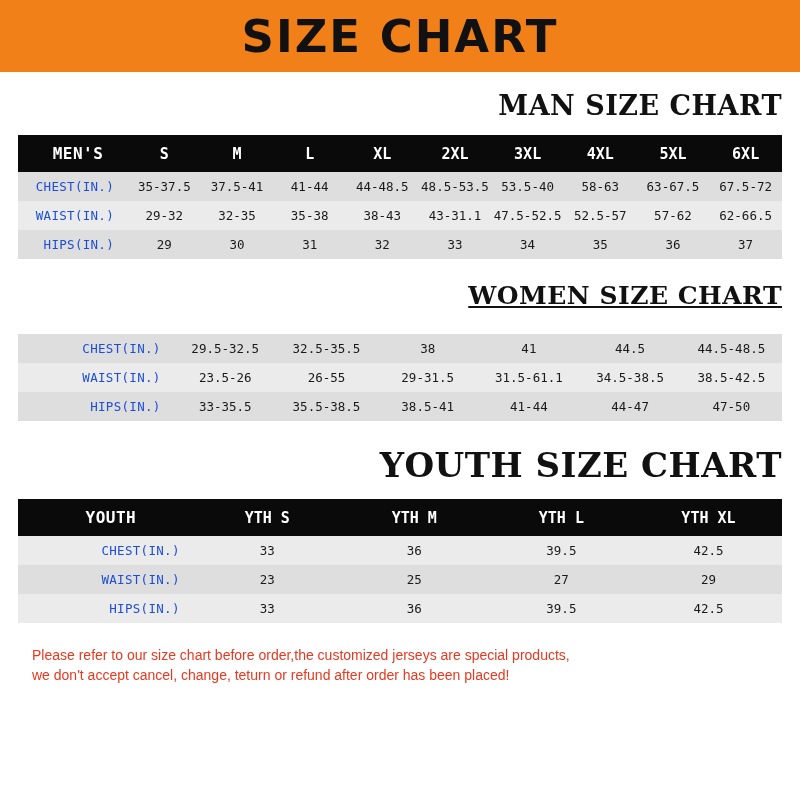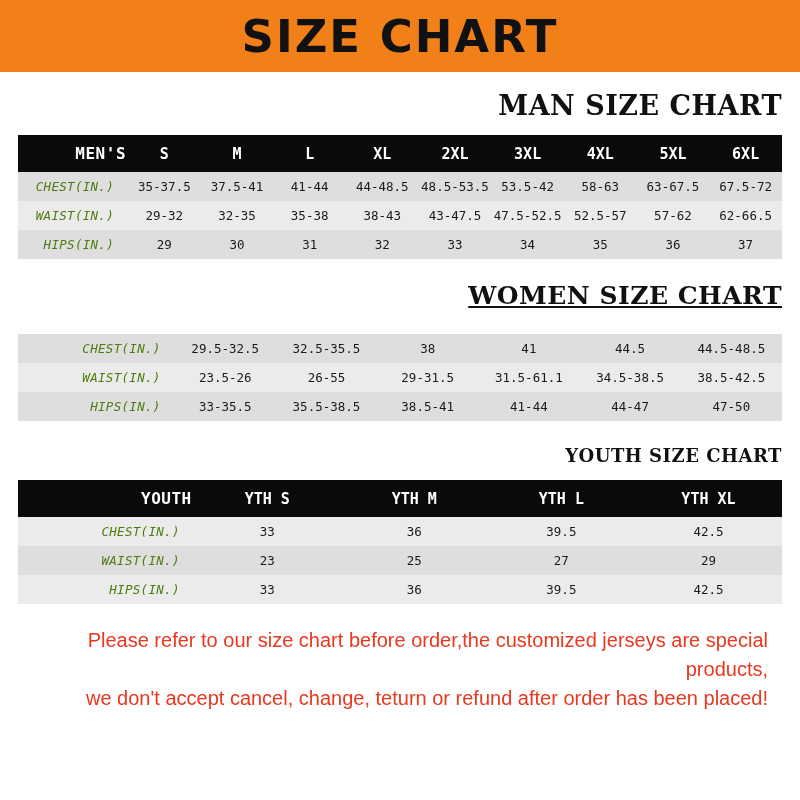--- a/index.html
+++ b/index.html
@@ -53,60 +53,59 @@
   .section-title.men {
     font-size: 27px;
     margin: 18px 0 14px 0;
   }
   .section-title.women {
     font-size: 25px;
     margin: 22px 0 24px 0;
     text-decoration: underline;
   }
   .section-title.youth {
-    font-size: 18px;
+    font-size: 34px;
     margin: 24px 0 14px 0;
   }
 
   table.size-table {
     width: 100%;
     border-collapse: collapse;
     table-layout: fixed;
   }
   table.size-table tr.head-row {
     background: #0a0a0a;
   }
   table.size-table tr.head-row th {
     color: #ffffff;
     font-family: "DejaVu Sans Mono", monospace;
     font-weight: bold;
     font-size: 15px;
     padding: 9px 2px;
     text-align: center;
   }
   table.size-table tr.head-row th.rowlabel {
-    text-align: right;
+    text-align: center;
     padding-left: 12px;
     font-size: 16px;
     letter-spacing: 0.5px;
   }
   table.size-table td {
     text-align: center;
     font-family: "DejaVu Sans Mono", monospace;
     font-size: 12.5px;
     color: #1a1a1a;
     padding: 7px 1px;
   }
   table.size-table td.rowlabel {
     text-align: right;
     padding-right: 14px;
     font-size: 12.5px;
     letter-spacing: 0.3px;
-    color: #4d7c0f;
-    font-style: italic;
+    color: #1d4ed8;
   }
   table.size-table tr.shade-a { background: #dedede; }
   table.size-table tr.shade-b { background: #ebebeb; }
   table.size-table tr.shade-c { background: #dedede; }
 
   
   .men-table col.c0 { width: 14.4%; }
   .men-table col.cx { width: 9.51%; }
 
   
@@ -117,24 +116,24 @@
   .youth-table col.c0 { width: 23%; }
   .youth-table col.cx { width: 19.25%; }
 
   .youth-table tr.head-row th.rowlabel,
   .women-table tr.head-row th.rowlabel,
   .men-table tr.head-row th.rowlabel { white-space: nowrap; }
 
   .footer-note {
     margin: 22px 0 0 0;
     padding: 0 14px;
-    text-align: right;
+    text-align: left;
     color: #e8381f;
     font-family: "Liberation Sans", sans-serif;
-    font-size: 20px;
+    font-size: 14px;
     line-height: 1.45;
   }
   .footer-note .line { display: block; }
 </style>
 </head>
 <body>
 
 <div class="page">
 
   <div class="banner">
@@ -170,32 +169,32 @@
           <th>5XL</th>
           <th>6XL</th>
         </tr>
         <tr class="shade-a">
           <td class="rowlabel">CHEST(IN.)</td>
           <td>35-37.5</td>
           <td>37.5-41</td>
           <td>41-44</td>
           <td>44-48.5</td>
           <td>48.5-53.5</td>
-          <td>53.5-42</td>
+          <td>53.5-40</td>
           <td>58-63</td>
           <td>63-67.5</td>
           <td>67.5-72</td>
         </tr>
         <tr class="shade-b">
           <td class="rowlabel">WAIST(IN.)</td>
           <td>29-32</td>
           <td>32-35</td>
           <td>35-38</td>
           <td>38-43</td>
-          <td>43-47.5</td>
+          <td>43-31.1</td>
           <td>47.5-52.5</td>
           <td>52.5-57</td>
           <td>57-62</td>
           <td>62-66.5</td>
         </tr>
         <tr class="shade-c">
           <td class="rowlabel">HIPS(IN.)</td>
           <td>29</td>
           <td>30</td>
           <td>31</td>

